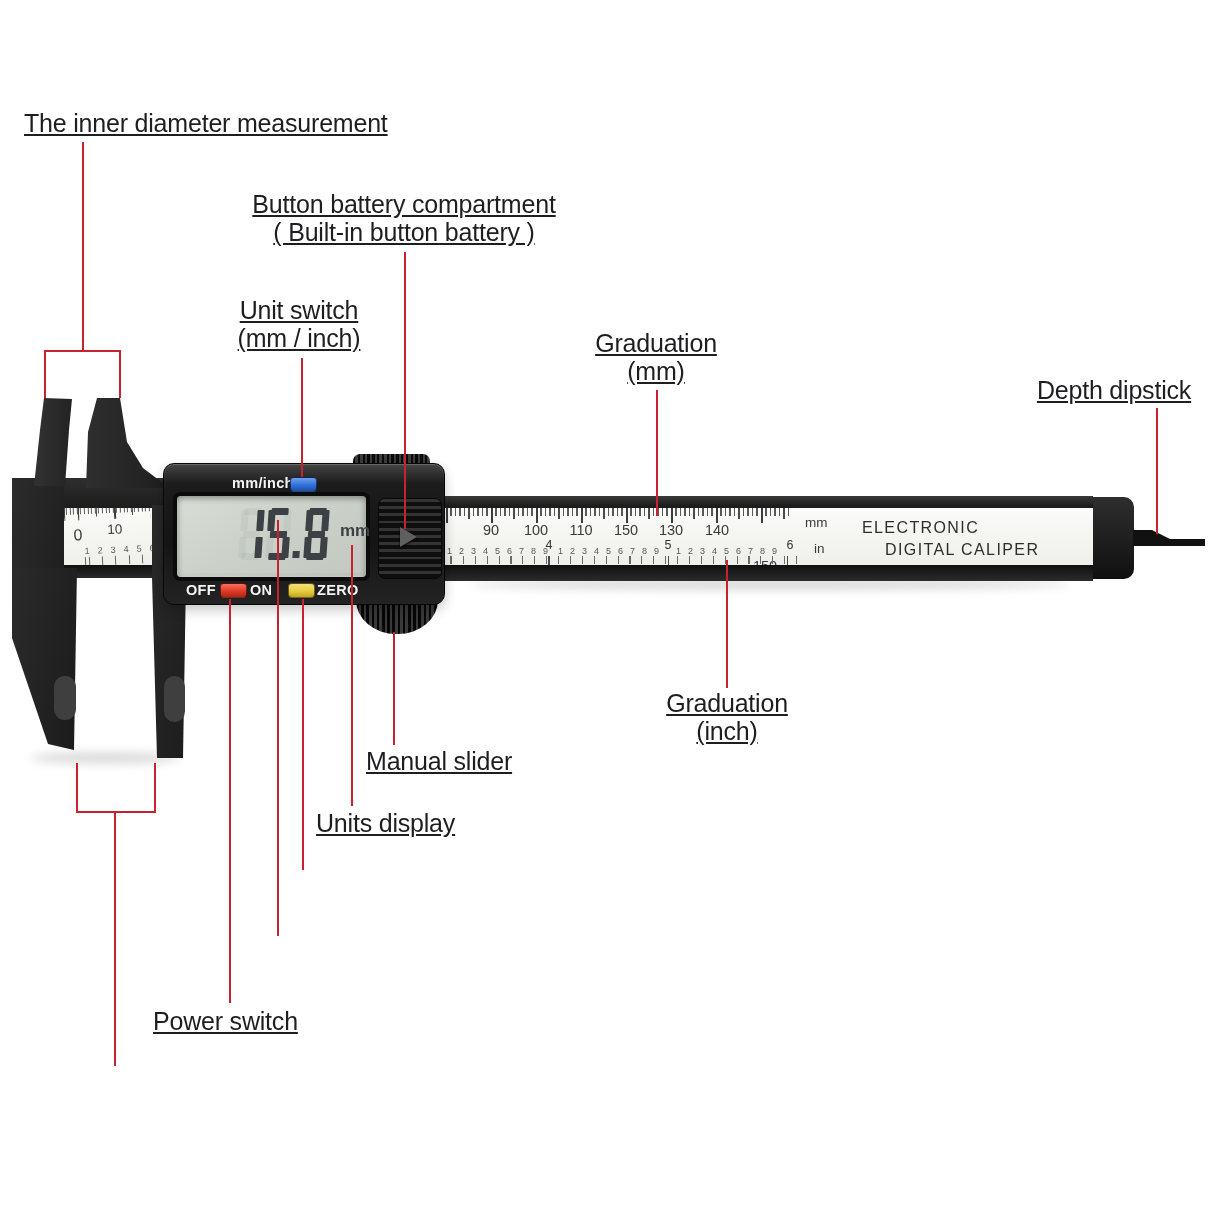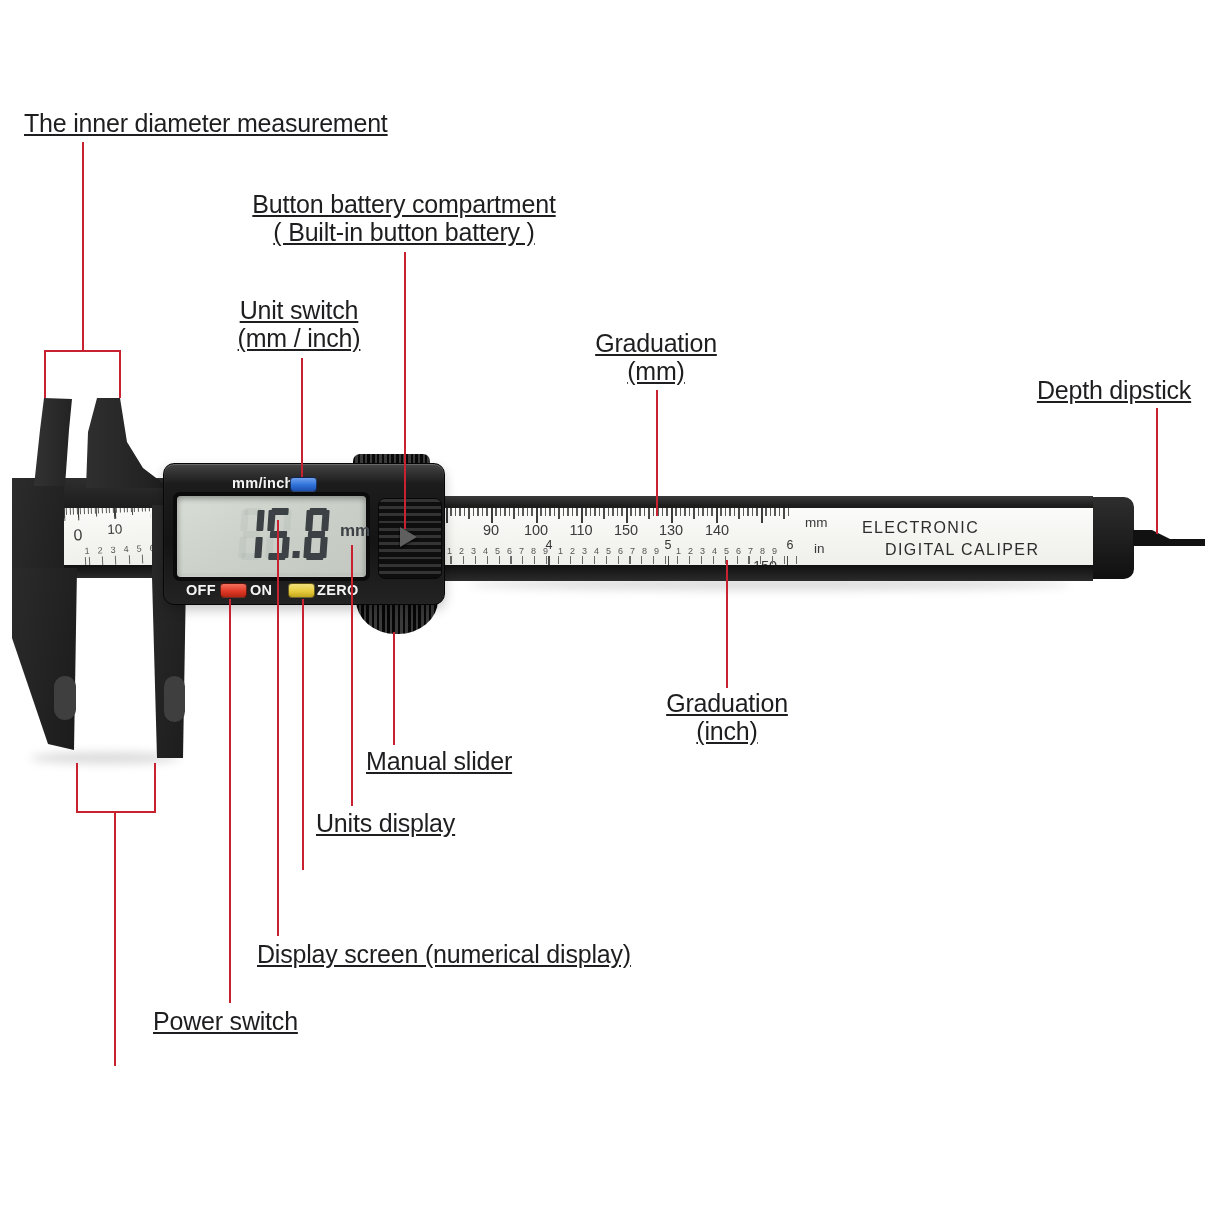--- a/index.html
+++ b/index.html
@@ -264,22 +264,19 @@
 
   <div class="lbl" style="left:366px;top:747px;">
     <span class="ln">Manual slider</span>
     </div>
 
   <div class="lbl" style="left:316px;top:809px;">
     <span class="ln">Units display</span>
     </div>
 
 
-  <div class="lbl" style="left:257px;top:940px;">
-    <span class="ln">Display screen (numerical display)</span>
-    </div>
 
   <div class="lbl" style="left:153px;top:1007px;">
     <span class="ln">Power switch</span>
     </div>
 
 
 </div>
 
 </body></html>

